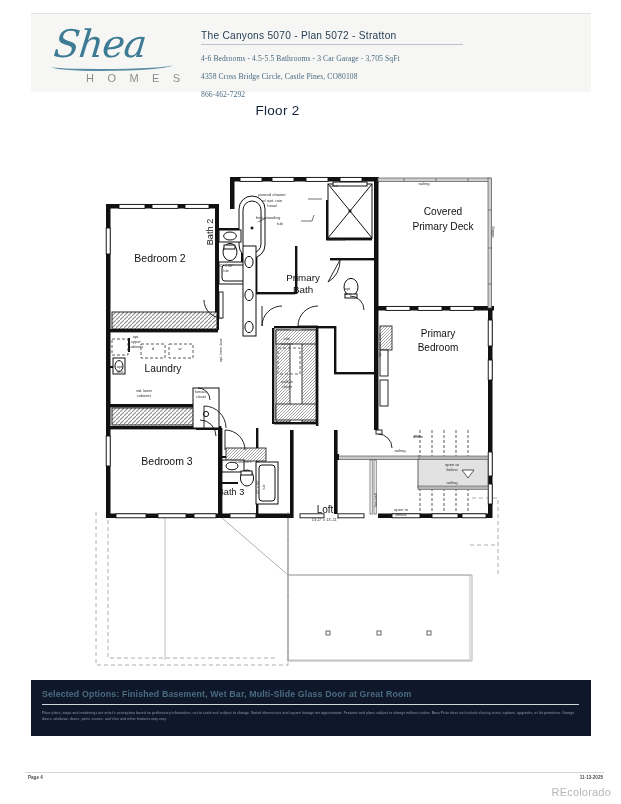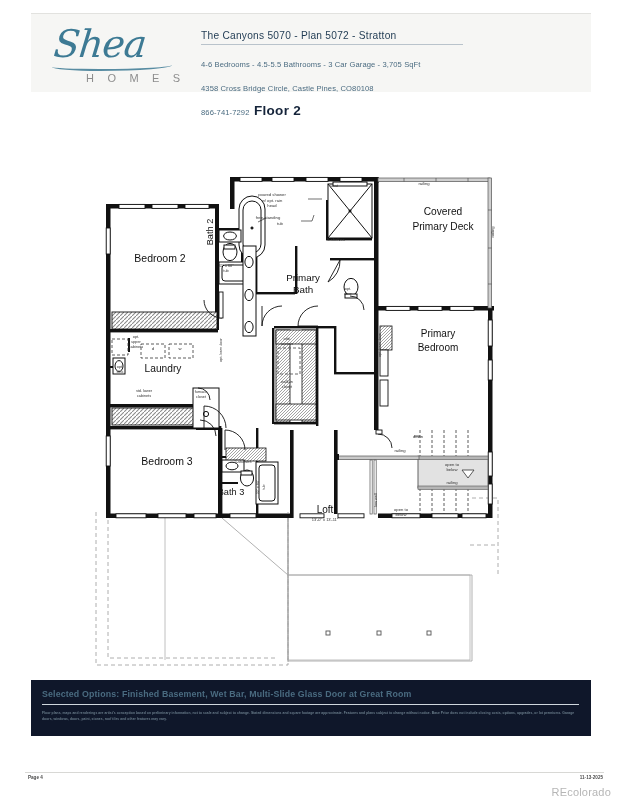--- a/index.html
+++ b/index.html
@@ -60,27 +60,28 @@
     font-size: 10.2px; font-weight: normal;
     color: #1f3a52; letter-spacing: .25px;
     white-space: nowrap;
   }
   #title-rule {
     margin-top: 3px; width: 262px;
     border-bottom: 1px solid #b9c3cb;
   }
   .hdr-line {
     font-size: 7.6px; color: #4a6b80;
-    margin-top: 15px; letter-spacing: .1px;
+    margin-top: 9px; letter-spacing: .1px;
     white-space: nowrap;
+    font-family: Liberation Serif, serif;
   }
   #floor-label {
     position: absolute; left: 0; top: 103px;
     width: 555px; text-align: center;
-    font-size: 13.5px; font-weight: bold;
+    font-size: 13.5px; font-weight: normal;
     color: #15243a; letter-spacing: .3px;
   }
 
   
   #footer-band {
     position: absolute;
     left: 31px; top: 680px;
     width: 560px; height: 56px;
     background: #0f172a;
     font-weight: bold;
@@ -134,21 +135,21 @@
     <div id="logo-script">Shea</div>
     <div id="logo-swash"></div>
     <div id="logo-homes">H O M E S</div>
   </div>
 
   <div id="header-text">
     <div id="plan-title">The Canyons 5070 - Plan 5072 - Stratton</div>
     <div id="title-rule"></div>
     <div class="hdr-line">4-6 Bedrooms - 4.5-5.5 Bathrooms - 3 Car Garage - 3,705 SqFt</div>
     <div class="hdr-line">4358 Cross Bridge Circle, Castle Pines, CO80108</div>
-    <div class="hdr-line">866-741-7292</div>
+    <div class="hdr-line">866-462-7292</div>
   </div>
 
   <div id="floor-label">Floor 2</div>
 
   <div id="plan">
   <svg width="621" height="804" viewBox="0 0 621 804" xmlns="http://www.w3.org/2000/svg">
     <defs>
       <pattern id="hatch" width="4" height="4" patternUnits="userSpaceOnUse">
         <rect width="4" height="4" fill="#fff"></rect>
         <path d="M0,4 L4,0" stroke="#8a8a8a" stroke-width="1.1"></path>

